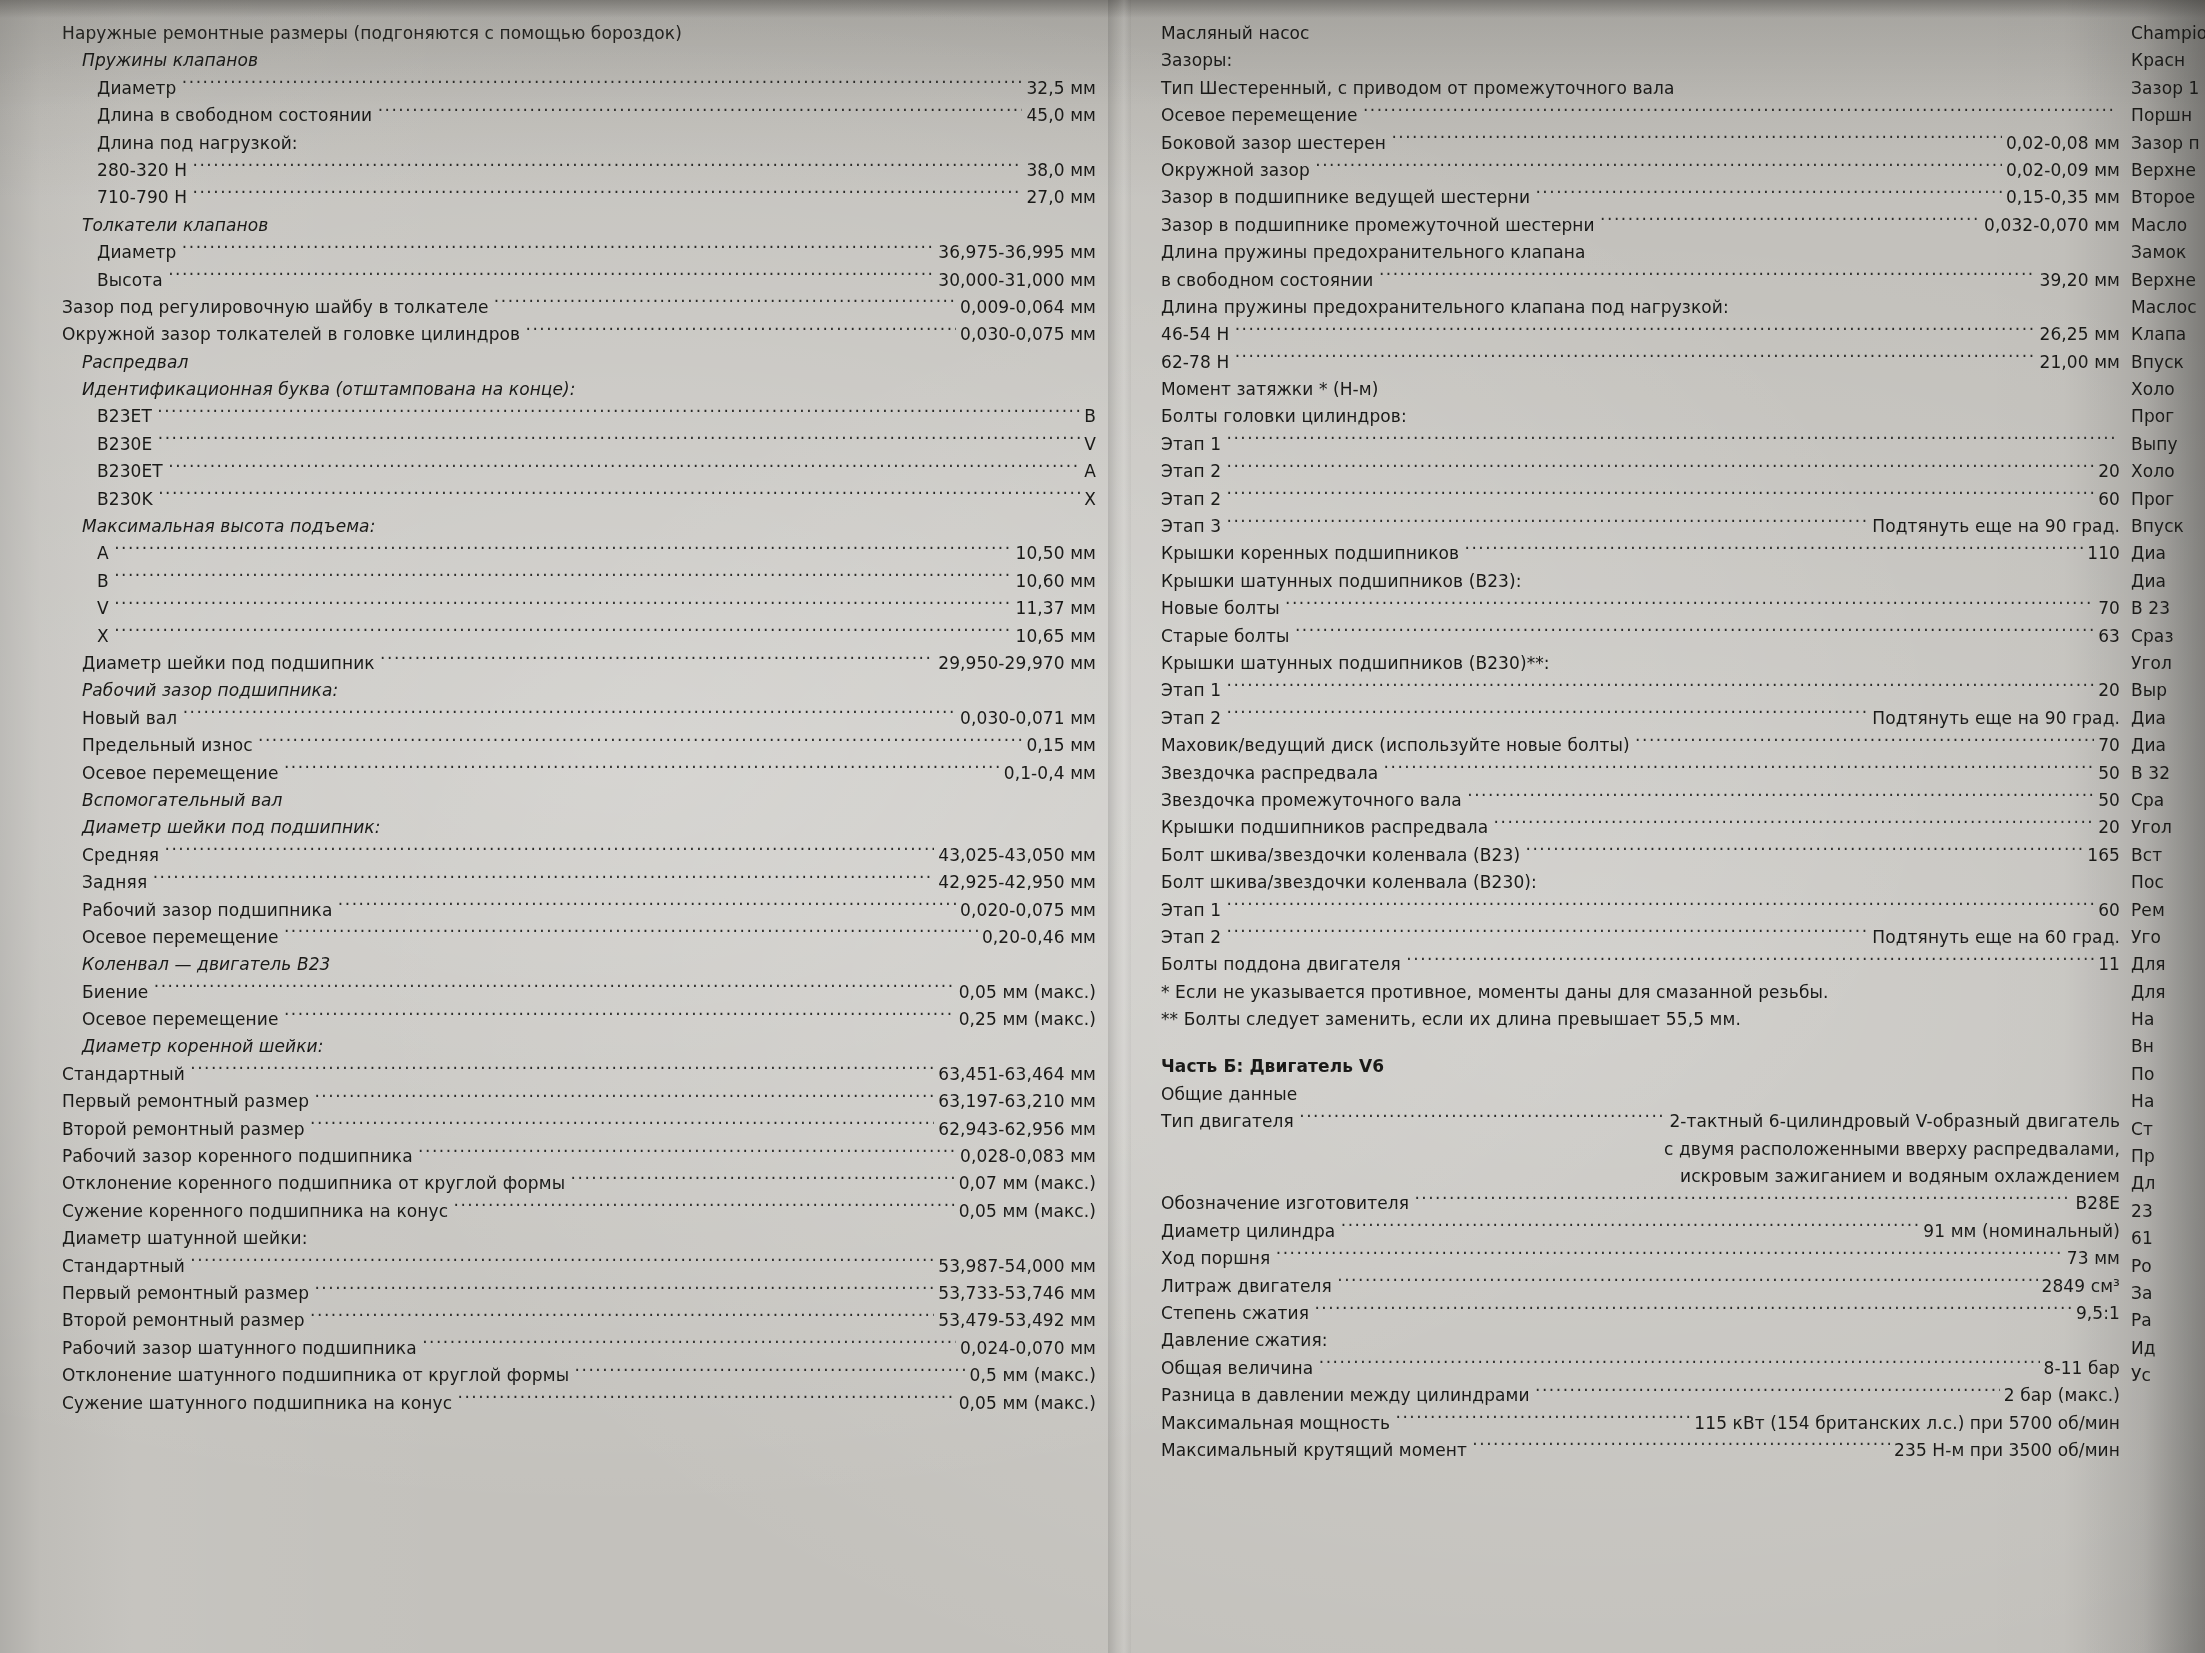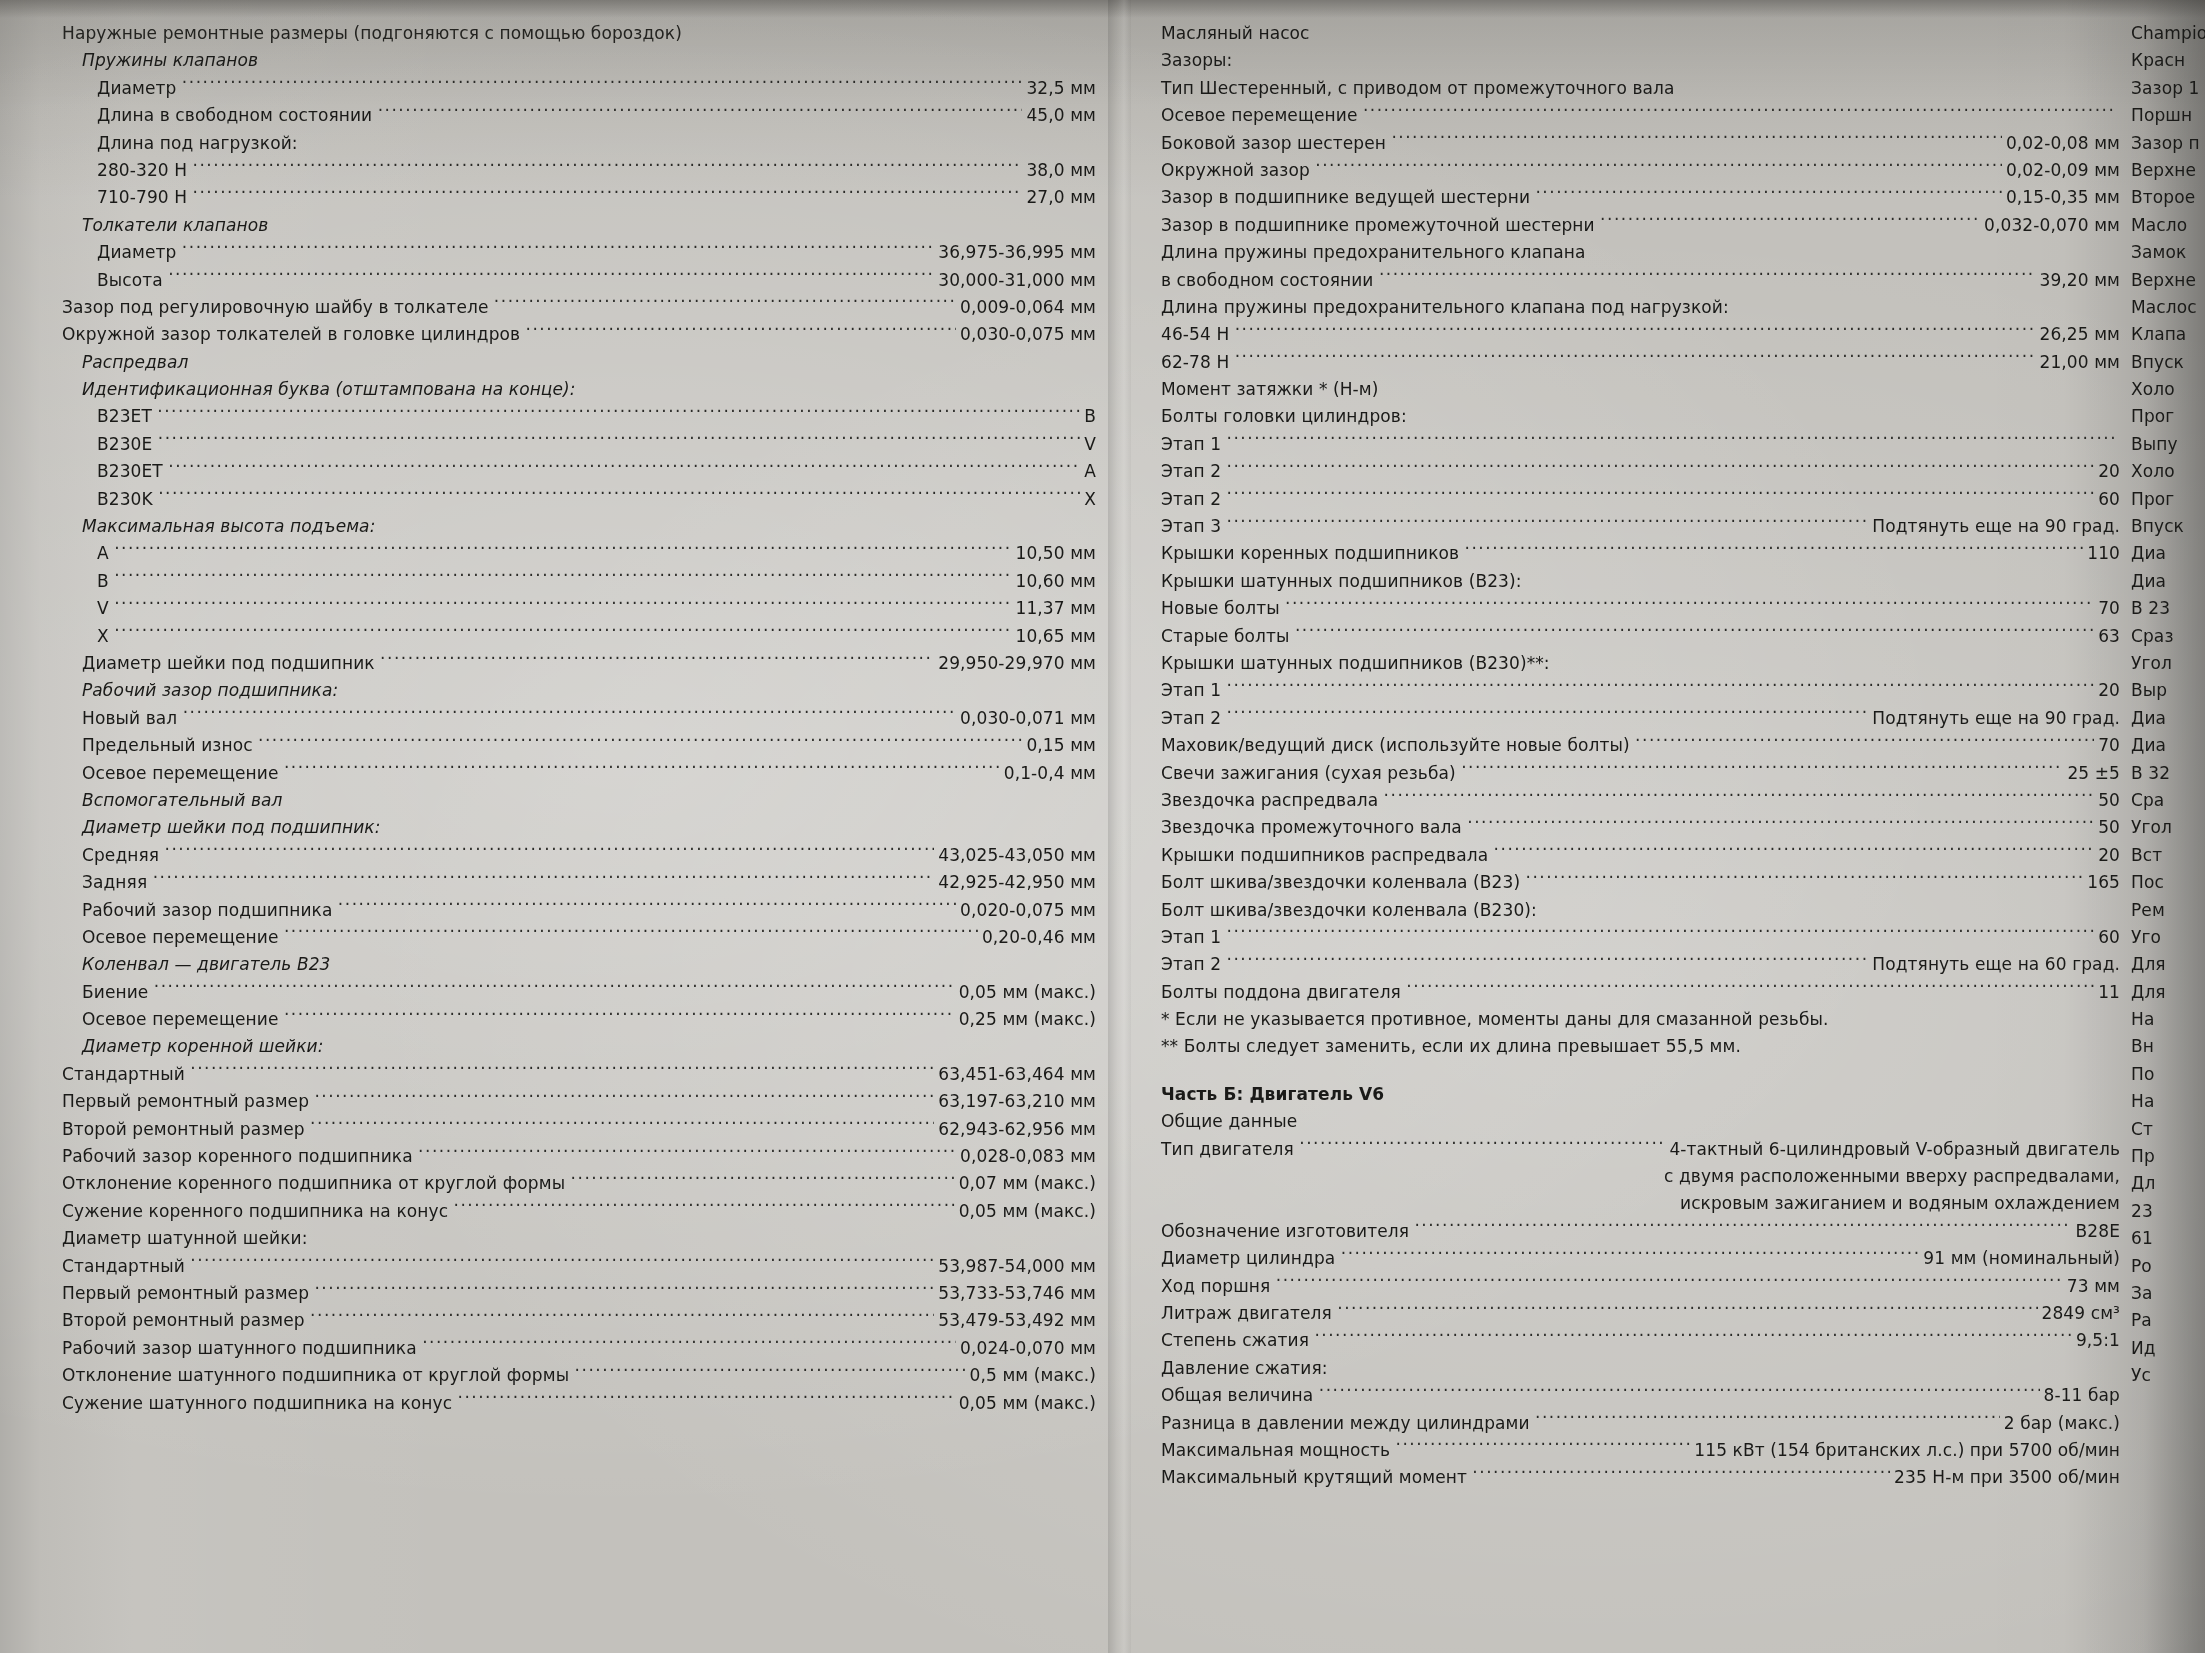--- a/index.html
+++ b/index.html
@@ -427,25 +427,20 @@
         <span class="lbl">Этап 2</span>
         <span class="dots"></span>
         <span class="val">Подтянуть еще на 90 град.</span>
       </div>
       <div class="row">
         <span class="lbl">Маховик/ведущий диск (используйте новые болты)</span>
         <span class="dots"></span>
         <span class="val">70</span>
       </div>
       <div class="row">
-        <span class="lbl">Свечи зажигания (сухая резьба)</span>
-        <span class="dots"></span>
-        <span class="val">25 ±5</span>
-      </div>
-      <div class="row">
         <span class="lbl">Звездочка распредвала</span>
         <span class="dots"></span>
         <span class="val">50</span>
       </div>
       <div class="row">
         <span class="lbl">Звездочка промежуточного вала</span>
         <span class="dots"></span>
         <span class="val">50</span>
       </div>
       <div class="row">
@@ -475,21 +470,21 @@
         <span class="val">11</span>
       </div>
       <div class="plain">* Если не указывается противное, моменты даны для смазанной резьбы.</div>
       <div class="plain">** Болты следует заменить, если их длина превышает 55,5 мм.</div>
       <div class="spacer"></div>
       <div class="heading">Часть Б: Двигатель V6</div>
       <div class="plain">Общие данные</div>
       <div class="row">
         <span class="lbl">Тип двигателя</span>
         <span class="dots"></span>
-        <span class="val">4-тактный 6-цилиндровый V-образный двигатель</span>
+        <span class="val">2-тактный 6-цилиндровый V-образный двигатель</span>
       </div>
       <div class="right-align-tail">с двумя расположенными вверху распредвалами,</div>
       <div class="right-align-tail">искровым зажиганием и водяным охлаждением</div>
       <div class="row">
         <span class="lbl">Обозначение изготовителя</span>
         <span class="dots"></span>
         <span class="val">B28E</span>
       </div>
       <div class="row">
         <span class="lbl">Диаметр цилиндра</span>

